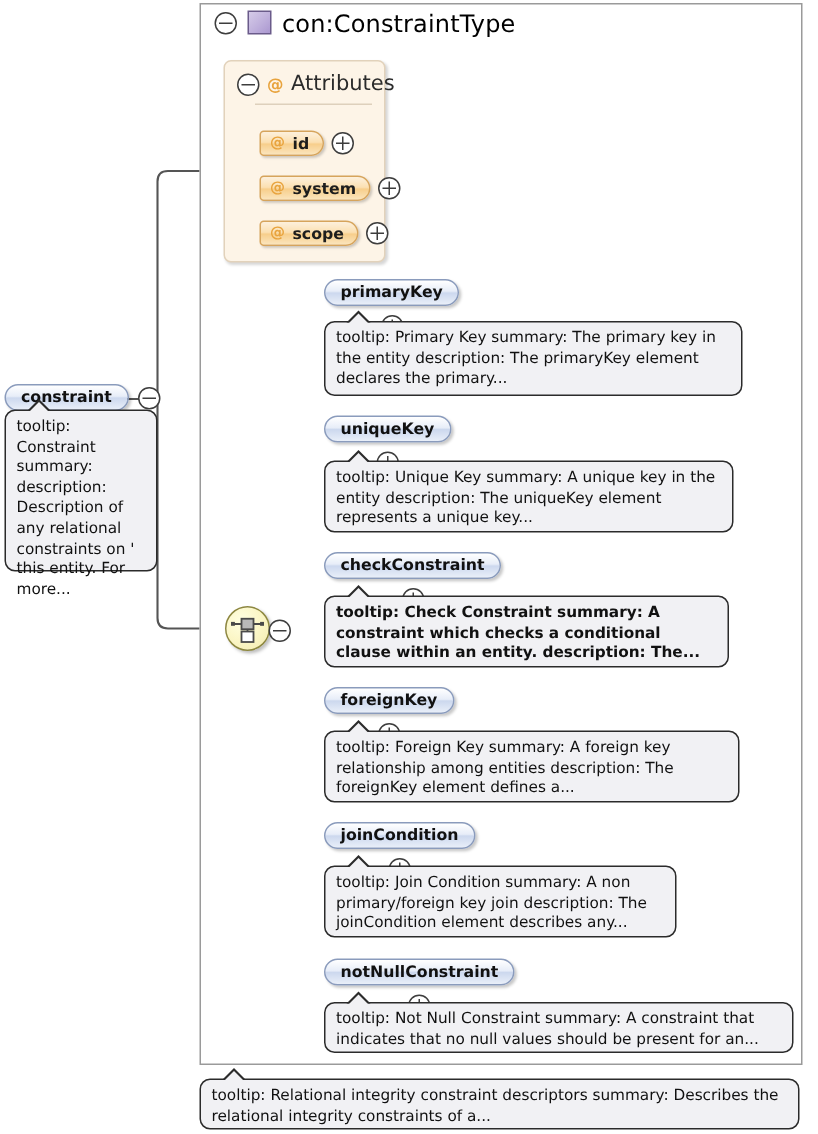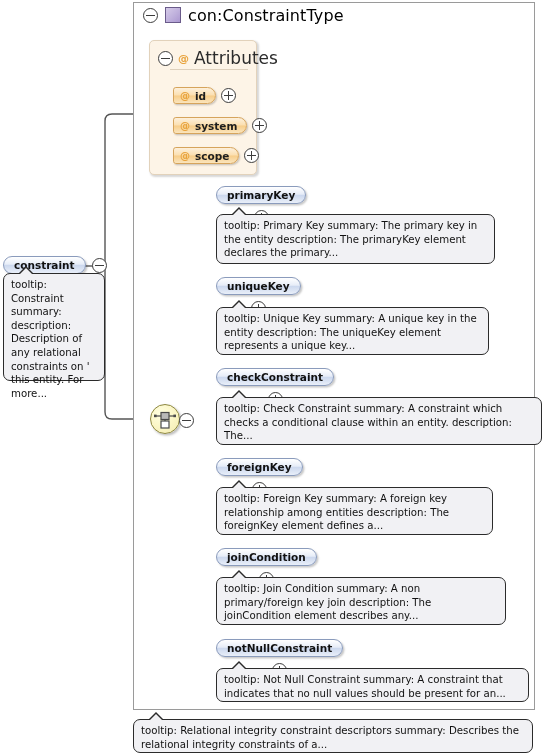--- a/index.html
+++ b/index.html
@@ -115,21 +115,21 @@
     align-items: center;
     gap: 5px;
   }
   .attr-head .at-sign {
     color: #e8a33d;
     font-size: 11px;
     font-weight: bold;
     line-height: 1;
   }
   .attr-head .attr-title {
-    font-size: 17px;
+    font-size: 14px;
     color: #2b2b2b;
   }
   .attr-divider {
     position: absolute;
     left: 20px;
     right: 8px;
     top: 28px;
     height: 1px;
     background: #ded0bc;
   }
@@ -369,21 +369,21 @@
     <span class="notch-i"></span>
     <span class="tt-text">tooltip: Unique Key summary: A unique key in the entity description: The uniqueKey element represents a unique key...</span>
   </div>
 
   <div class="elem-row" style="left:216px; top:368px;">
     <span class="elem-pill">
       <span class="elem-name">checkConstraint</span>
     </span>
     <span class="toggle plus"></span>
   </div>
-  <div class="tooltip" style="left:216px; top:397px; width:326px; height:48px;">
+  <div class="tooltip" style="left:216px; top:397px; width:270px; height:48px;font-weight:bold;">
     <span class="notch-o"></span>
     <span class="notch-i"></span>
     <span class="tt-text">tooltip: Check Constraint summary: A constraint which checks a conditional clause within an entity. description: The...</span>
   </div>
 
   <div class="elem-row" style="left:216px; top:458px;">
     <span class="elem-pill">
       <span class="elem-name">foreignKey</span>
     </span>
     <span class="toggle plus"></span>
@@ -393,21 +393,21 @@
     <span class="notch-i"></span>
     <span class="tt-text">tooltip: Foreign Key summary: A foreign key relationship among entities description: The foreignKey element defines a...</span>
   </div>
 
   <div class="elem-row" style="left:216px; top:548px;">
     <span class="elem-pill">
       <span class="elem-name">joinCondition</span>
     </span>
     <span class="toggle plus"></span>
   </div>
-  <div class="tooltip" style="left:216px; top:577px; width:290px; height:48px;">
+  <div class="tooltip" style="left:216px; top:577px; width:235px; height:48px;">
     <span class="notch-o"></span>
     <span class="notch-i"></span>
     <span class="tt-text">tooltip: Join Condition summary: A non primary/foreign key join description: The joinCondition element describes any...</span>
   </div>
 
   <div class="elem-row" style="left:216px; top:639px;">
     <span class="elem-pill">
       <span class="elem-name">notNullConstraint</span>
     </span>
     <span class="toggle plus"></span>

